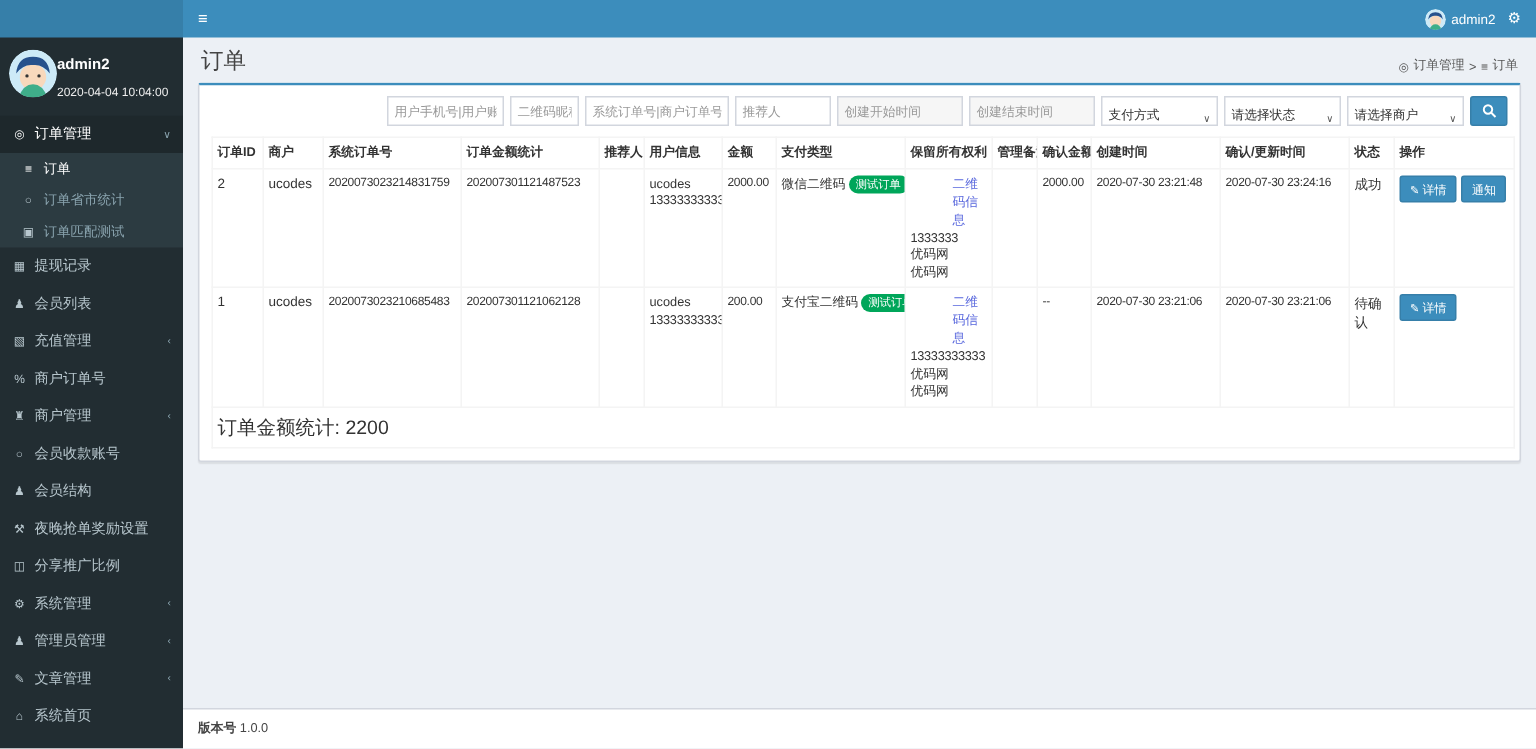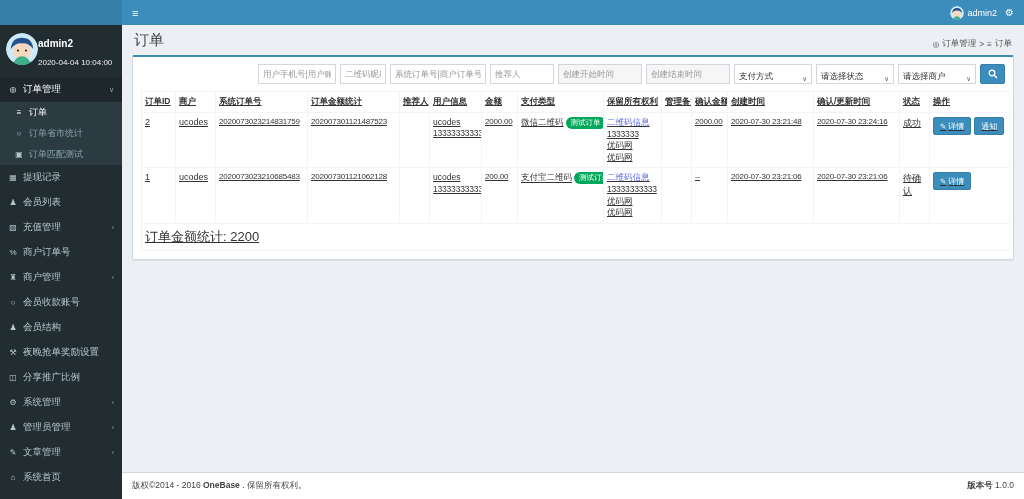--- a/index.html
+++ b/index.html
@@ -44,26 +44,26 @@
   .box { background:#fff; border:1px solid #d2d6de; border-top:2px solid #3c8dbc; border-radius:2px; box-shadow:0 1px 1px rgba(0,0,0,0.08); padding:7px 8px 8px; }
   .filter-row { display:flex; justify-content:flex-end; align-items:center; gap:4px; margin-bottom:7px; }
   .f-input { height:20px; border:1px solid #d2d6de; font-size:8.5px; padding:0 4px; color:#333; outline:none; font-family:inherit; }
   .f-input::placeholder { color:#999; }
   .f-input.date { background:#f6f6f6; }
   .select-box { display:flex; align-items:flex-end; justify-content:space-between; width:78px; height:20px; border:1px solid #d2d6de; background:#fff; font-size:8.5px; color:#333; padding:0 4px; cursor:pointer; }
   .select-box .caret { font-size:6.5px; color:#555; }
   .search-btn { width:25px; height:20px; background:#3c8dbc; border:1px solid #367fa9; border-radius:2px; display:flex; align-items:center; justify-content:center; cursor:pointer; }
 
   table.orders { width:100%; border-collapse:collapse; table-layout:fixed; font-size:9px; color:#333; }
-  .orders th, .orders td { border:1px solid #f4f4f4; padding:4px 3px; text-align:left; vertical-align:top; overflow:hidden;text-decoration:underline; }
+  .orders th, .orders td { border:1px solid #f4f4f4; padding:4px 3px; text-align:left; vertical-align:top; overflow:hidden; }
   .orders th { font-weight:bold; font-size:8.5px; white-space:nowrap; }
   .num { white-space:nowrap; font-size:8px; letter-spacing:-0.2px; }
   .pay-cell { white-space:nowrap; font-size:8.5px; }
   .badge { display:inline-block; background:#00a65a; color:#fff; font-size:7.5px; padding:1px 5px; border-radius:7px; margin-left:2px; vertical-align:middle; }
-  .acct-link { color:#5867dd; font-size:8.5px; text-decoration:none; display:block; cursor:pointer; }
+  .acct-link { color:#5867dd; font-size:8.5px; text-decoration:none; display:block; cursor:pointer;margin-left:28px; }
   .acct-line { font-size:8.5px; line-height:1.35; }
   .u-line { font-size:8.5px; line-height:1.35; }
   .btn { display:inline-flex; align-items:center; gap:2px; background:#3c8dbc; border:1px solid #367fa9; color:#fff; font-size:8px; padding:2.5px 6px; border-radius:2px; cursor:pointer; white-space:nowrap; font-family:inherit; }
   .btn .bicon { font-size:7.5px; }
   .actions { display:flex; gap:3px; }
   .summary-cell { text-align:center; font-size:13px; color:#333; padding:7px 3px 5px; }
 
   .footer { height:27px; flex-shrink:0; background:#fff; border-top:1px solid #d2d6de; display:flex; align-items:center; justify-content:space-between; padding:0 10px; font-size:8.5px; color:#444; }
 </style>
 </head>
@@ -346,22 +346,19 @@
                 <span>2200</span>
               </td>
             </tr>
           </tbody>
         </table>
       </div>
     </div>
 
     <div class="footer">
       <span>
-        <span>版权©2014 - 2016 </span><b>OneBase</b><span> . 保留所有权利。</span>
-      </span>
-      <span>
         <b>版本号</b>
         <span>1.0.0</span>
       </span>
     </div>
 
   </div>
 </div>
 
 </body></html>

